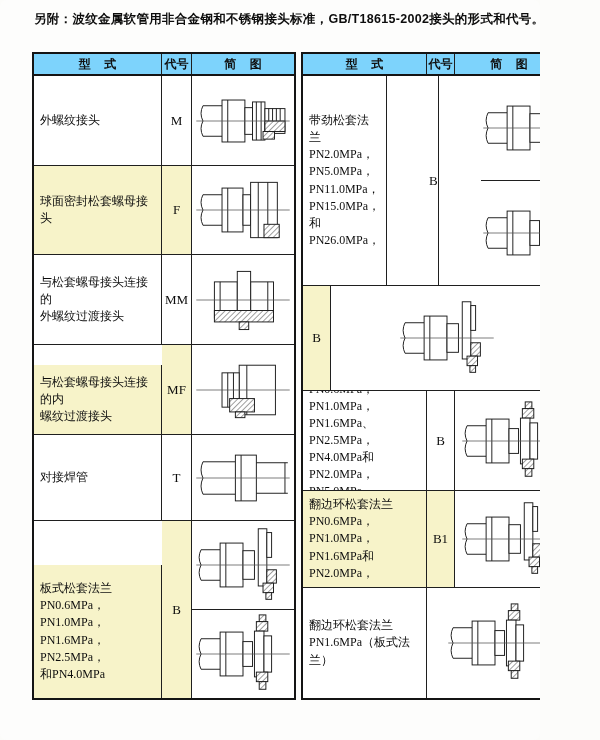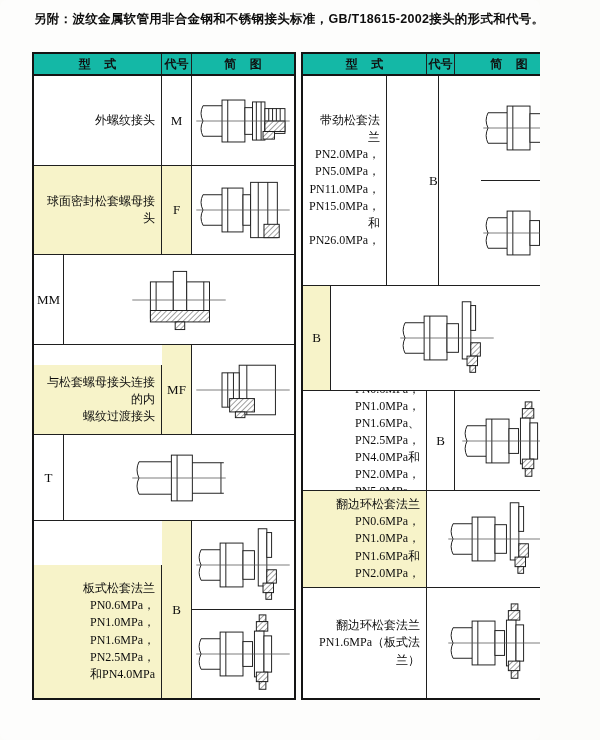--- a/index.html
+++ b/index.html
@@ -13,31 +13,31 @@
   .title {
     position: absolute; left: 34px; top: 11px;
     font-family: "Liberation Sans", "DejaVu Sans", sans-serif;
     font-size: 12.5px; font-weight: 700; letter-spacing: 0.3px; color: #0d0d0d;
     white-space: nowrap;
   }
   .tables { position: absolute; left: 32px; top: 52px; display: flex; gap: 5px; }
   .tbl { width: 264px; border: 2px solid #141414; background: #ffffff; }
   .t-row { display: flex; align-items: stretch; border-bottom: 1px solid #1f1f1f; overflow: hidden; }
   .t-row:last-child { border-bottom: none; }
-  .t-head { background: #14b8a6; border-bottom: 2px solid #141414; }
+  .t-head { background: #7dd3fc; border-bottom: 2px solid #141414; }
   .hcell {
     display: flex; align-items: center; justify-content: center;
     font-family: "Liberation Sans", "DejaVu Sans", sans-serif;
     font-size: 12px; font-weight: 700; white-space: pre; color: #101010;
   }
   .c-type-h, .c-code-h { border-right: 1px solid #1f1f1f; }
   .c-diag-h { flex: 1; }
   .c-type {
     border-right: 1px solid #1f1f1f; padding: 3px 6px;
-    display: flex; flex-direction: column; justify-content: center; text-align: right;
+    display: flex; flex-direction: column; justify-content: center;
   }
   .c-code { border-right: 1px solid #1f1f1f; display: flex; align-items: center; justify-content: center; }
   .c-diag { flex: 1; display: flex; flex-direction: column; background: #ffffff; }
   .type-text { font-size: 12px; line-height: 1.42; white-space: pre-line; color: #0d0d0d; }
   .code-text { font-size: 13px; color: #0d0d0d; }
   .bgY { background: #f7f3c9; }
   .bgW { background: #ffffff; }
   .diag-box { flex: 1; display: flex; align-items: center; justify-content: center; background: #ffffff; overflow: hidden; }
   .diag-box + .diag-box { border-top: 1px solid #1f1f1f; }
 </style>
@@ -111,20 +111,24 @@
                 <rect x="58" y="14" width="28" height="58" stroke="#1a1a1a" stroke-width="1" fill="#ffffff"></rect>
                 <line x1="66" y1="14" x2="66" y2="72" stroke="#1a1a1a" stroke-width="1"></line>
                 <line x1="76" y1="14" x2="76" y2="72" stroke="#1a1a1a" stroke-width="1"></line>
                 <rect x="72" y="58" width="16" height="14" stroke="#1a1a1a" stroke-width="1" fill="url(#h2)"></rect>
                 <line x1="1" y1="43" x2="99" y2="43" stroke="#555" stroke-width="0.8"></line>
               </svg>
             </div>
           </div>
         </div>
         <div class="t-row" style="height: 90px;">
+          <div class="c-type bgW" style="width: 128px;">
+            <div class="type-text">与松套螺母接头连接的
+外螺纹过渡接头</div>
+          </div>
           <div class="c-code bgW" style="width: 30px;">
             <span class="code-text">MM</span>
           </div>
           <div class="c-diag">
             <div class="diag-box">
               <svg viewBox="0 0 100 86" width="98" height="82">
                 <defs>
                   <pattern id="h3" width="4" height="4" patternUnits="userSpaceOnUse" patternTransform="rotate(45)">
                     <rect width="4" height="4" fill="#ffffff"></rect>
                     <line x1="0" y1="0" x2="0" y2="4" stroke="#4a4a4a" stroke-width="1.1"></line>
@@ -165,20 +169,23 @@
                 <line x1="34" y1="25" x2="34" y2="61" stroke="#1a1a1a" stroke-width="1"></line>
                 <line x1="40" y1="25" x2="40" y2="61" stroke="#1a1a1a" stroke-width="1"></line>
                 <rect x="36" y="52" width="26" height="14" stroke="#1a1a1a" stroke-width="1" fill="url(#h4)"></rect>
                 <rect x="42" y="66" width="10" height="6" stroke="#1a1a1a" stroke-width="1" fill="url(#h4)"></rect>
                 <line x1="1" y1="43" x2="99" y2="43" stroke="#555" stroke-width="0.8"></line>
               </svg>
             </div>
           </div>
         </div>
         <div class="t-row" style="height: 86px;">
+          <div class="c-type bgW" style="width: 128px;">
+            <div class="type-text">对接焊管</div>
+          </div>
           <div class="c-code bgW" style="width: 30px;">
             <span class="code-text">T</span>
           </div>
           <div class="c-diag">
             <div class="diag-box">
               <svg viewBox="0 0 100 86" width="98" height="82">
                 <defs>
                   <pattern id="h5" width="4" height="4" patternUnits="userSpaceOnUse" patternTransform="rotate(45)">
                     <rect width="4" height="4" fill="#ffffff"></rect>
                     <line x1="0" y1="0" x2="0" y2="4" stroke="#4a4a4a" stroke-width="1.1"></line>
@@ -372,20 +379,23 @@
               </svg>
             </div>
           </div>
         </div>
         <div class="t-row" style="height: 97px;">
           <div class="c-type bgY" style="width: 124px;">
             <div class="type-text">翻边环松套法兰
 PN0.6MPa，PN1.0MPa，
 PN1.6MPa和PN2.0MPa，</div>
           </div>
+          <div class="c-code bgY" style="width: 28px;">
+            <span class="code-text">B1</span>
+          </div>
           <div class="c-diag">
             <div class="diag-box">
               <svg viewBox="0 0 100 86" width="98" height="82">
                 <defs>
                   <pattern id="h12" width="4" height="4" patternUnits="userSpaceOnUse" patternTransform="rotate(45)">
                     <rect width="4" height="4" fill="#ffffff"></rect>
                     <line x1="0" y1="0" x2="0" y2="4" stroke="#4a4a4a" stroke-width="1.1"></line>
                   </pattern>
                 </defs>
                 <path d="M26,27 H6 q-4,8 0,16 q-4,8 0,16 H26" stroke="#1a1a1a" stroke-width="1" fill="#ffffff"></path>

